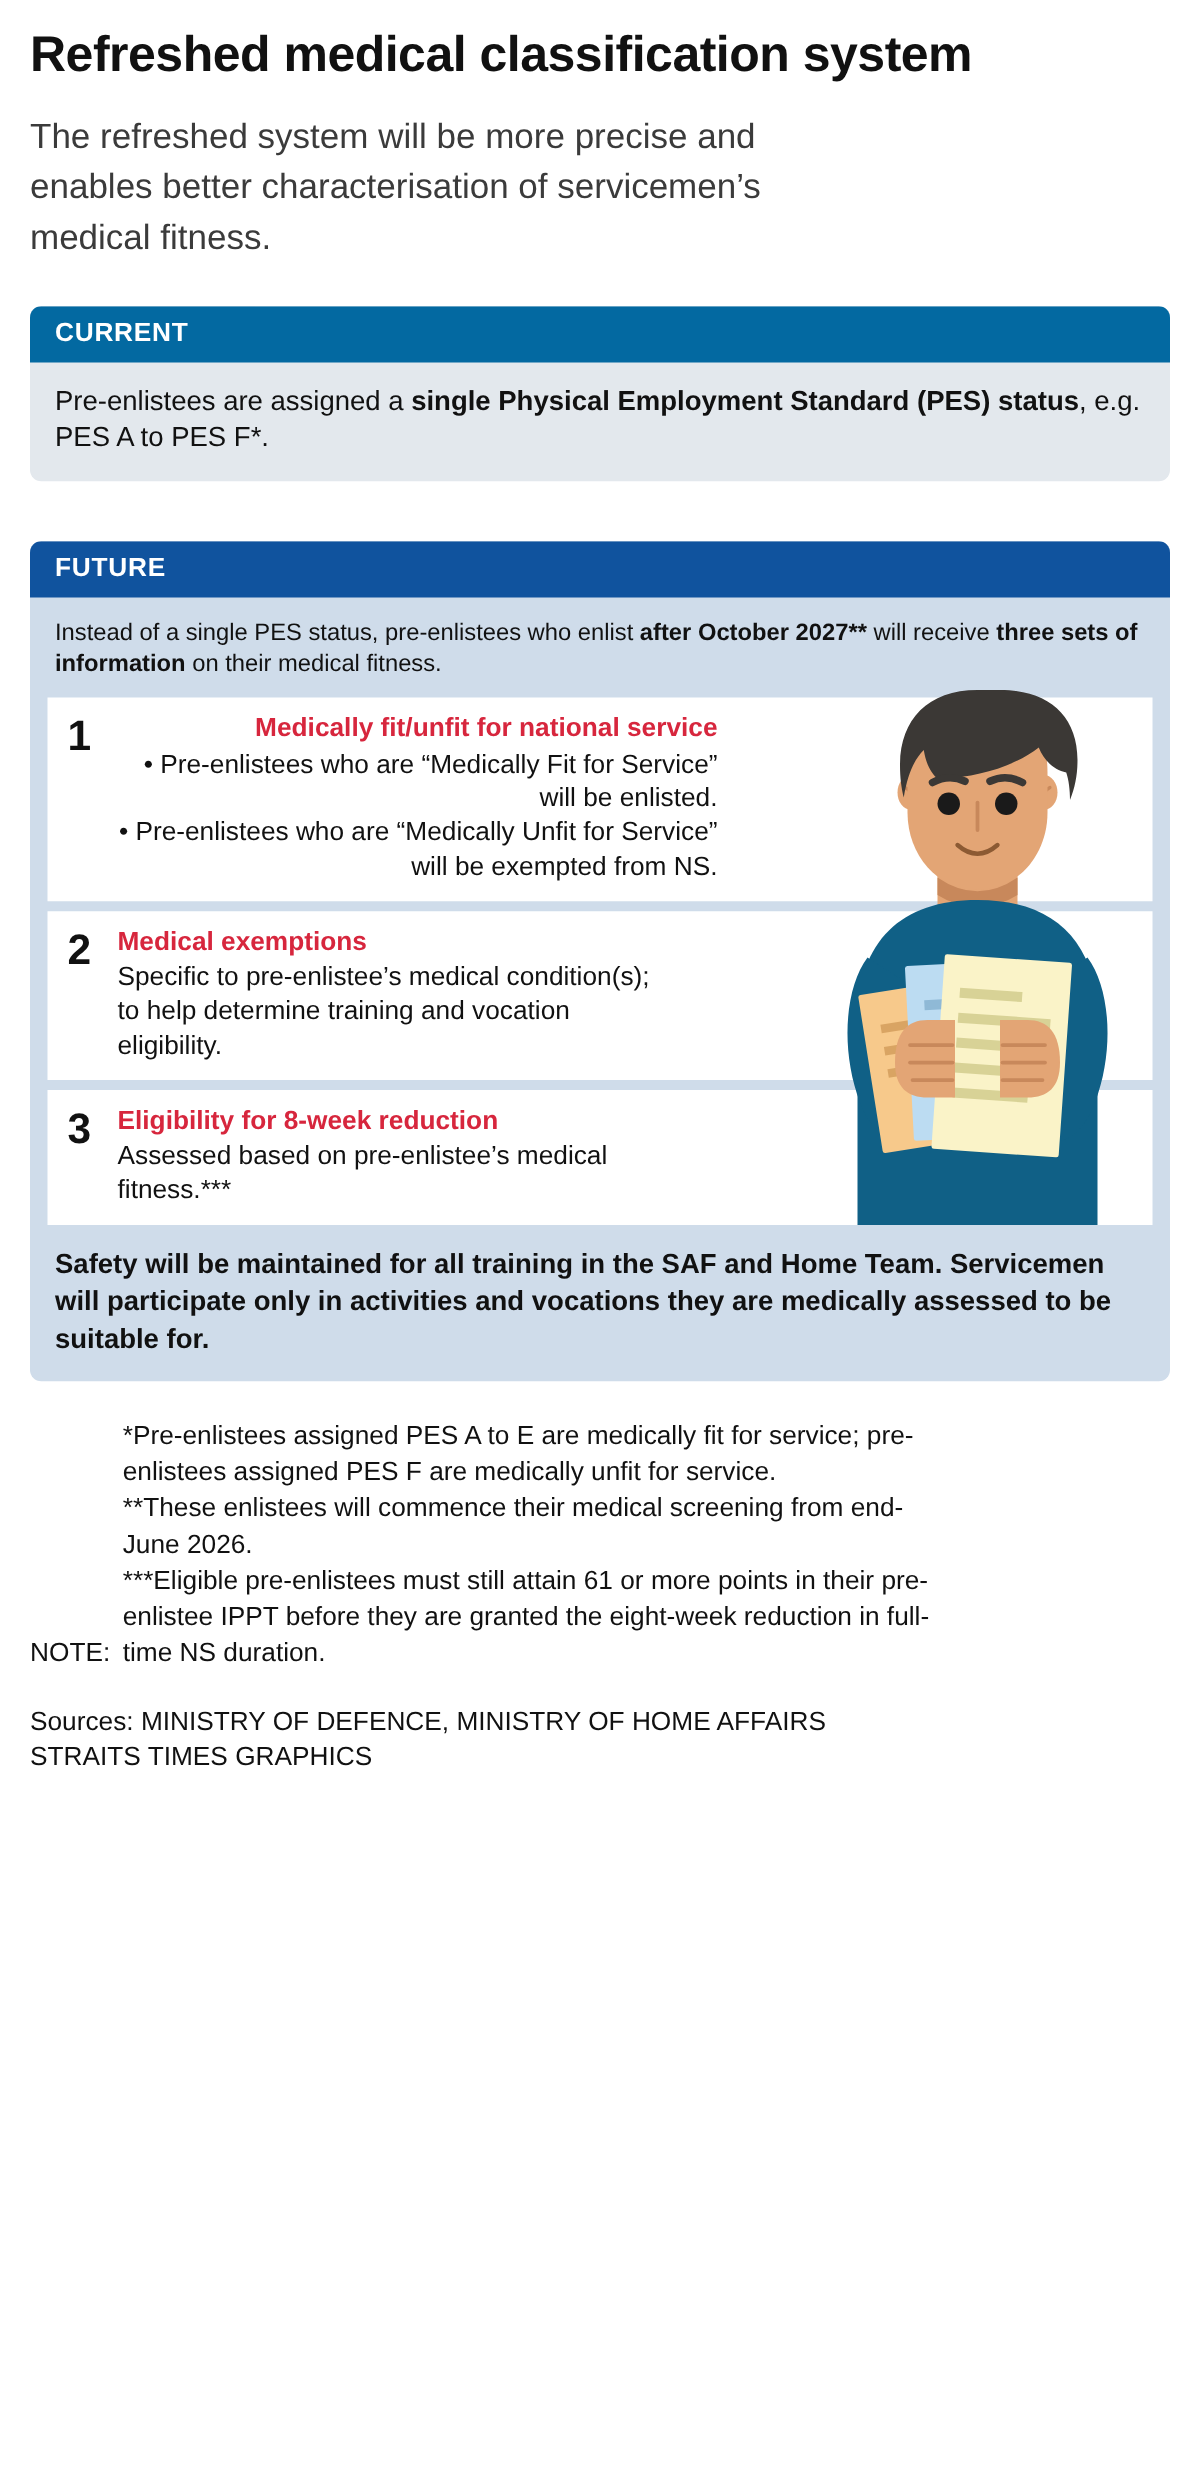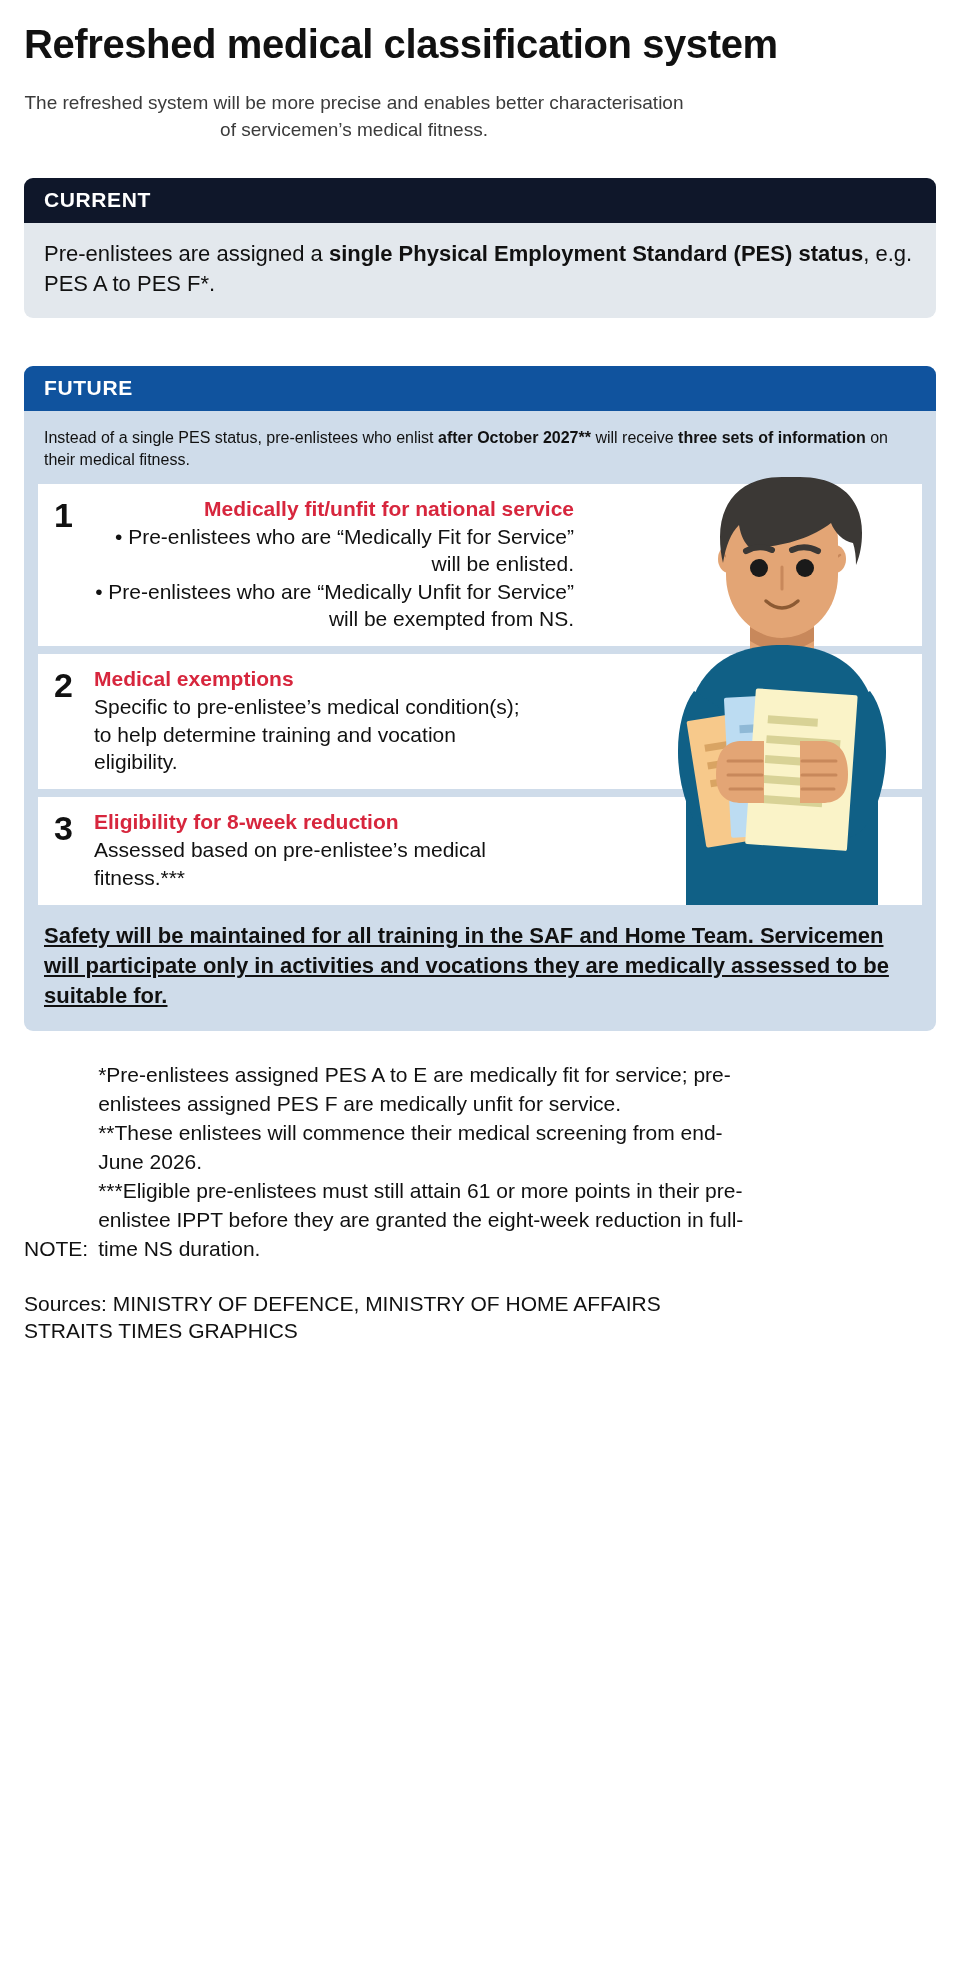--- a/index.html
+++ b/index.html
@@ -22,26 +22,25 @@
   }
   .headline {
     font-size: 40px;
     font-weight: bold;
     letter-spacing: -0.4px;
     line-height: 1.12;
     color: #111111;
     margin: 0 0 22px 0;
   }
   .standfirst {
-    font-size: 19px;
+    font-size: 28px;
     line-height: 1.45;
     color: #3b3b3b;
     max-width: 660px;
     margin: 0 0 34px 0;
-    text-align: center;
   }
   .section-kicker {
     font-size: 24px;
     font-weight: bold;
     letter-spacing: 0.1px;
     color: #111111;
     margin: 0 0 22px 0;
   }
 
   
@@ -50,35 +49,35 @@
     overflow: hidden;
     margin-bottom: 30px;
   }
   .card-header {
     font-size: 21px;
     font-weight: bold;
     color: #ffffff;
     letter-spacing: 0.6px;
     padding: 10px 20px 11px 20px;
   }
-  .card-header.current { background: #0f172a; }
+  .card-header.current { background: #0369a1; }
   .card-header.future  { background: #10539e; }
   .card-body {
     padding: 16px 20px 20px 20px;
     font-size: 22px;
     line-height: 1.35;
   }
   .card.current-card { background: #e3e8ed; }
   .card.current-card .card-body { color: #111111; }
 
   
   .card.future-card { background: #cfdcea; border-radius: 9px; margin-top: 48px; }
   .future-intro {
     padding: 16px 18px 14px 20px;
-    font-size: 16px;
+    font-size: 19px;
     line-height: 1.33;
     color: #111111;
   }
   .future-inner {
     position: relative;
     padding: 0 14px;
   }
   .point {
     background: #ffffff;
     padding: 12px 16px 14px 16px;
@@ -115,21 +114,20 @@
   .point-1 .point-content { max-width: 480px; text-align: right; }
   .point-2 .point-content { max-width: 430px; }
   .point-3 .point-content { max-width: 400px; }
 
   .safety {
     padding: 16px 20px 20px 20px;
     font-size: 22px;
     font-weight: bold;
     line-height: 1.36;
     color: #111111;
-    text-decoration: underline;
   }
 
   
   .illo {
     position: absolute;
     right: 4px;
     bottom: 0;
     width: 300px;
     height: 430px;
     z-index: 2;

